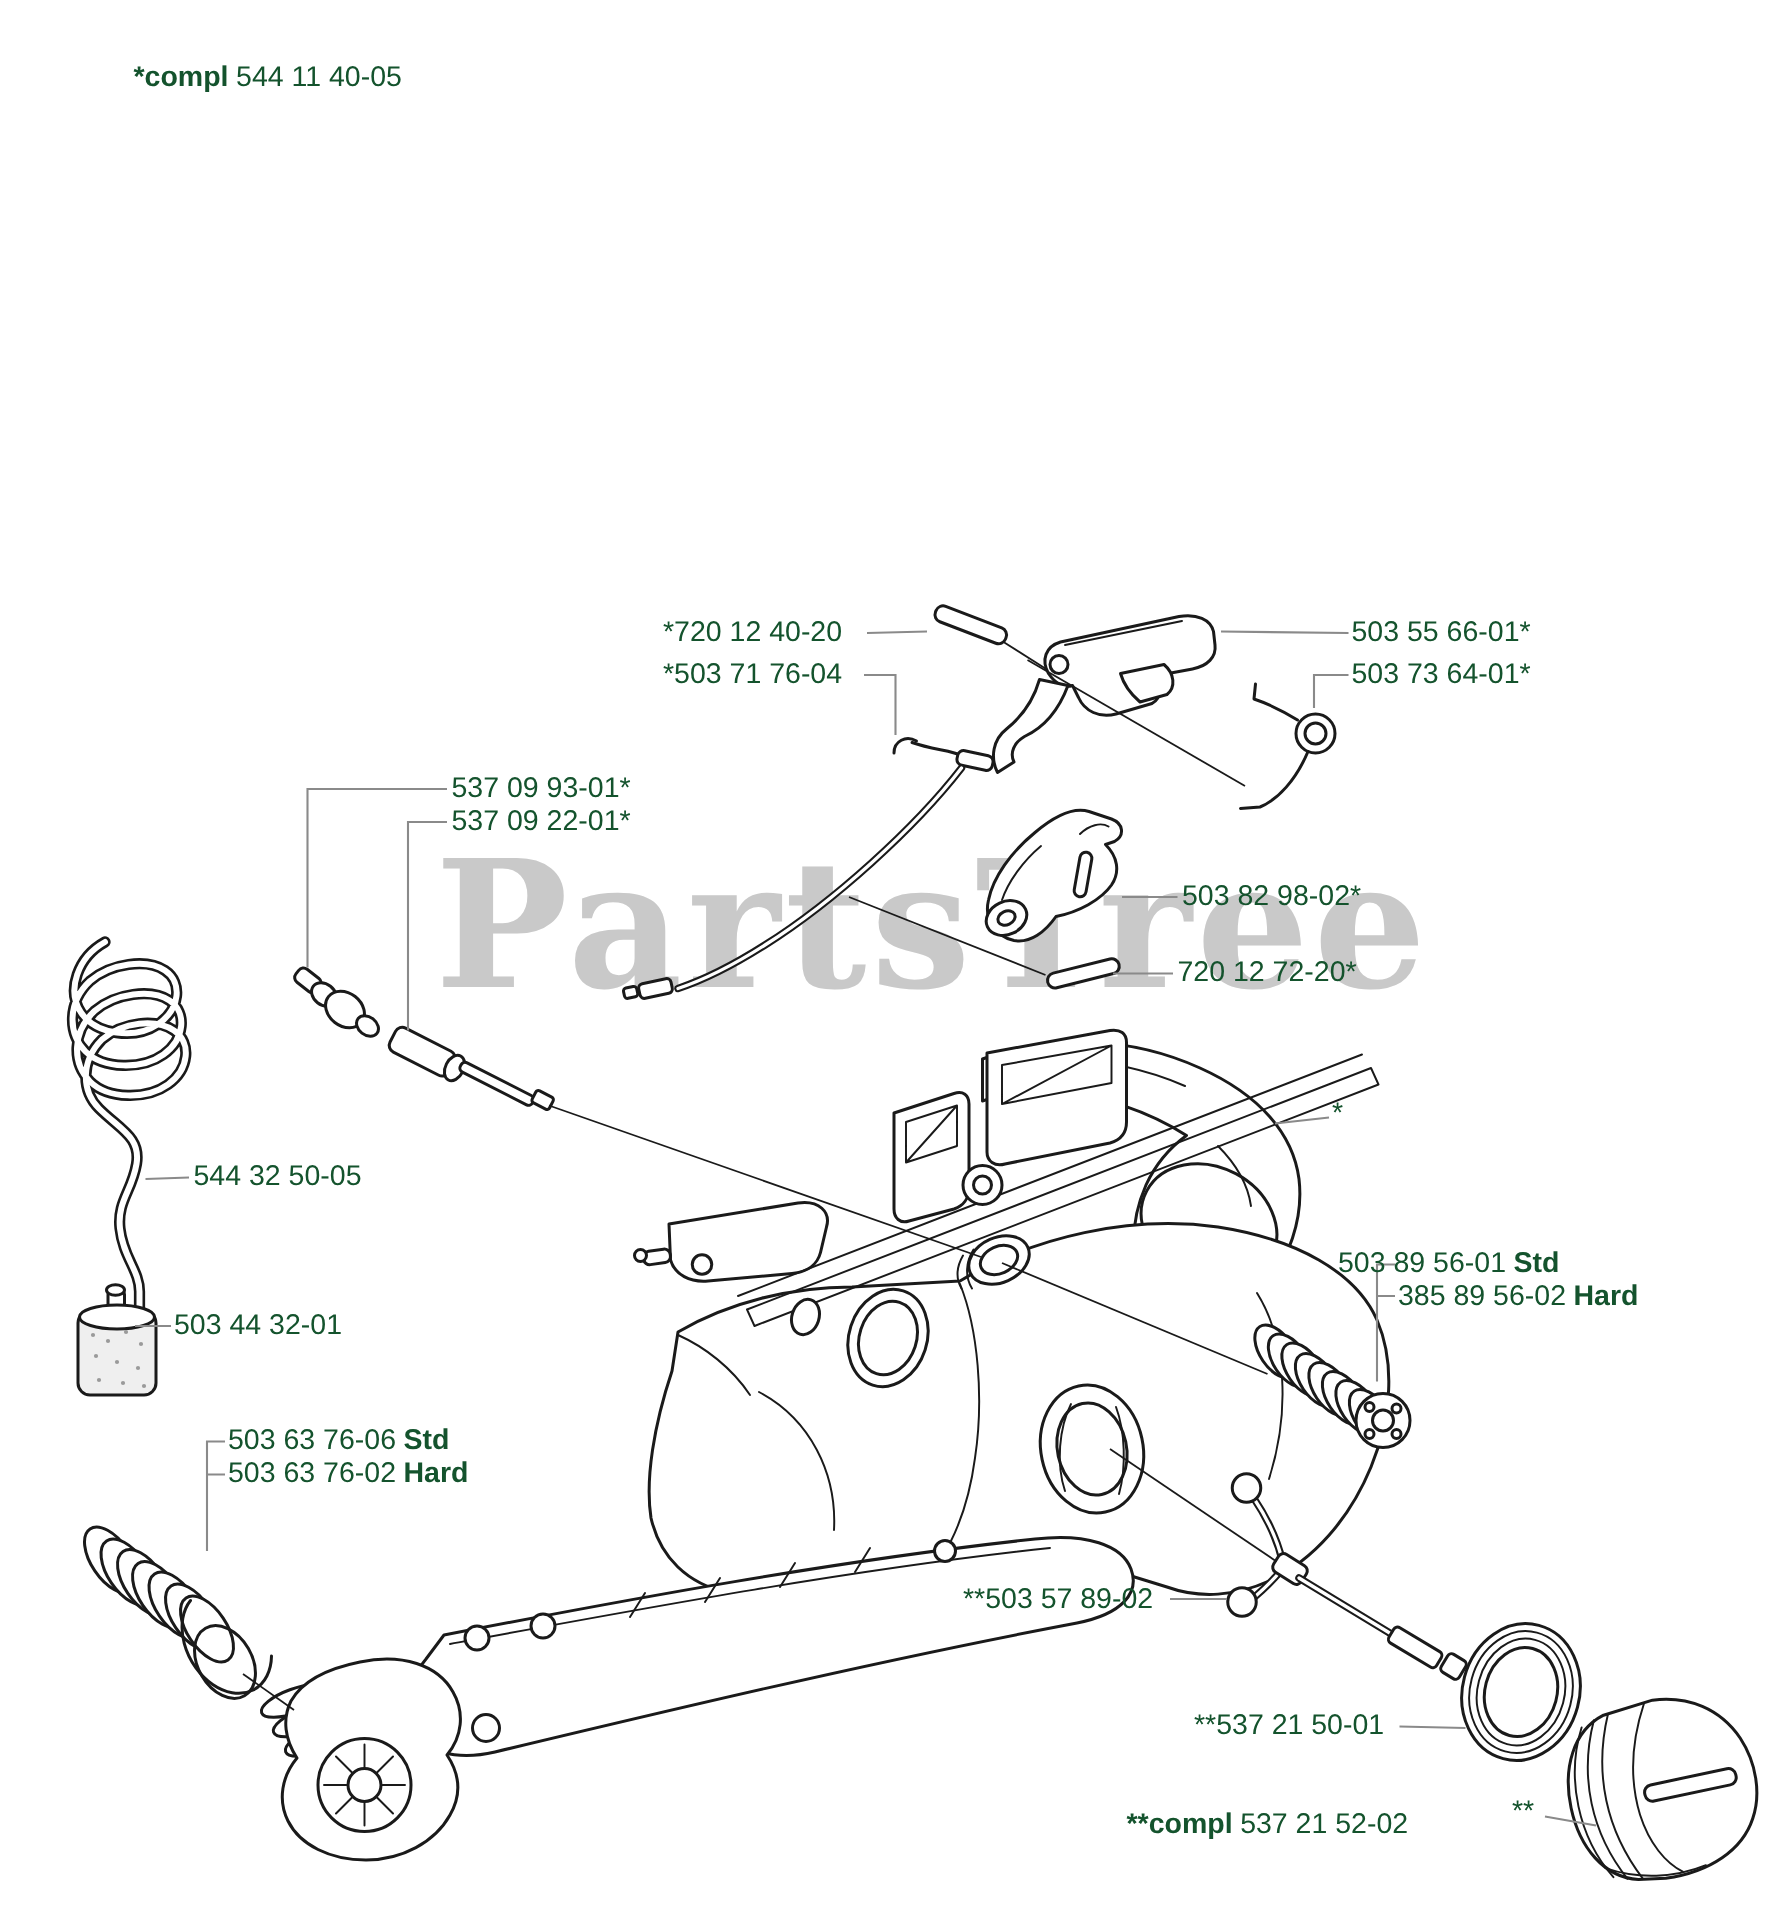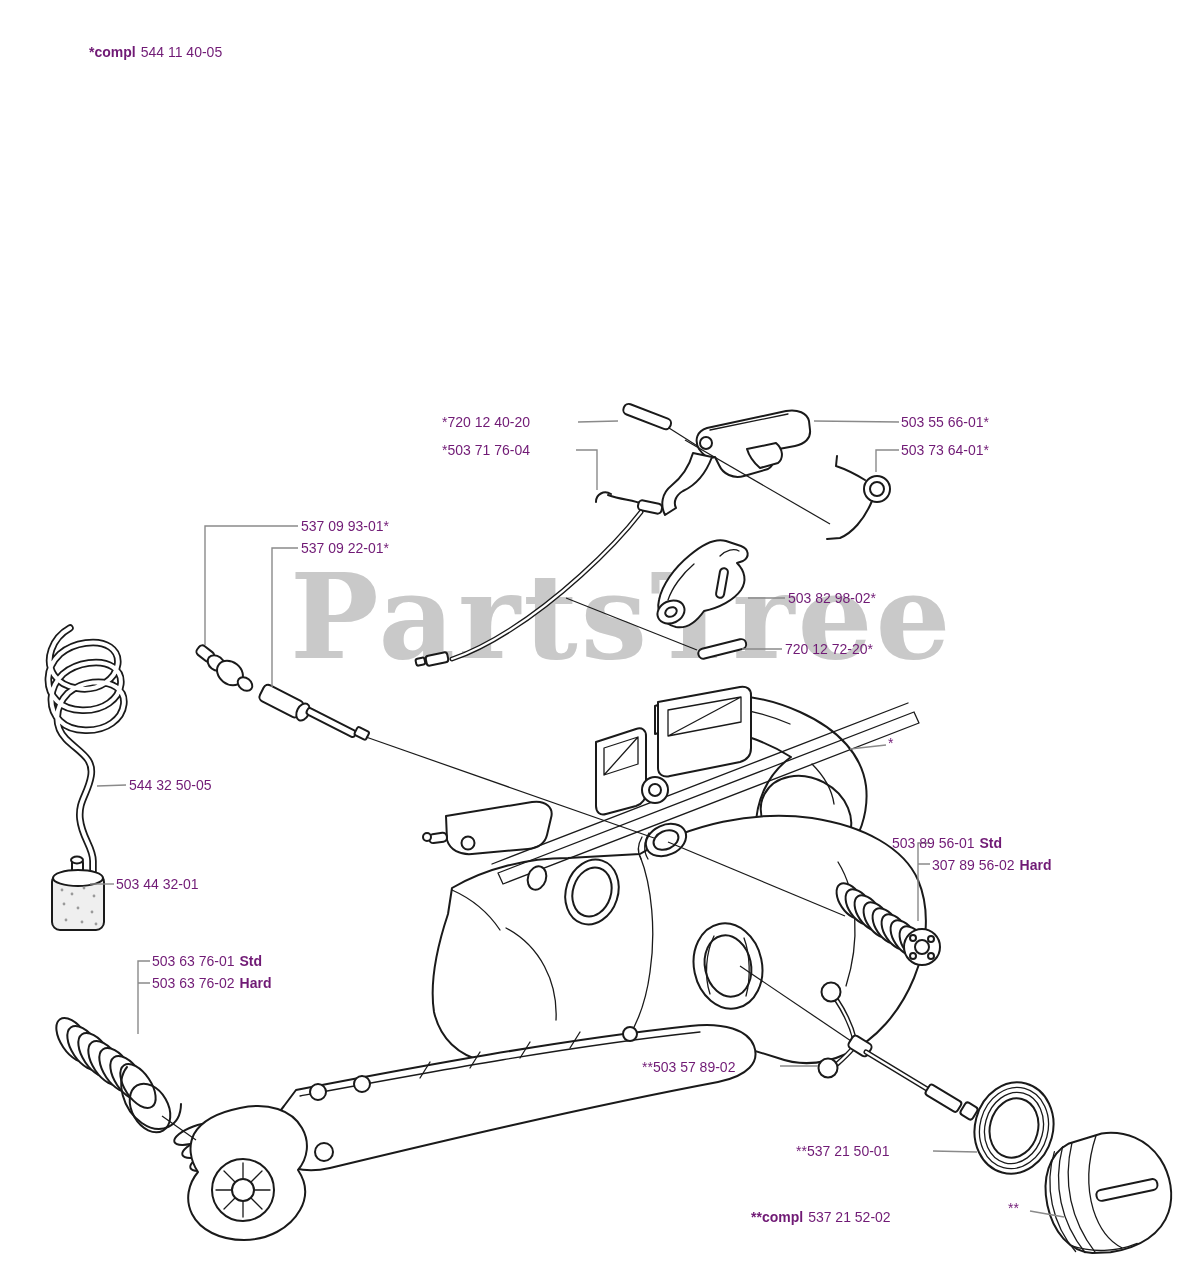--- a/index.html
+++ b/index.html
@@ -12,21 +12,21 @@
   .fw{fill:#fff;stroke:#1a1a1a;stroke-width:2;stroke-linejoin:round;}
   .fg{fill:#efefef;stroke:#1a1a1a;stroke-width:2;}
   .thin{stroke-width:1.3;}
   .ind{fill:none;stroke:#1a1a1a;stroke-width:1.2;}
   .ldr{fill:none;stroke:#8a8a8a;stroke-width:1.4;}
   .dblb{fill:none;stroke:#1a1a1a;stroke-width:5;stroke-linecap:round;}
   .dblw{fill:none;stroke:#fff;stroke-width:2.2;stroke-linecap:round;}
   .hoseb{fill:none;stroke:#1a1a1a;stroke-width:7.5;stroke-linecap:round;}
   .hosew{fill:none;stroke:#fff;stroke-width:4;stroke-linecap:round;}
   .dot{fill:#9a9a9a;stroke:none;}
-  .lbl{position:absolute;font-size:14px;line-height:24px;color:#701a75;white-space:nowrap;z-index:3;}
+  .lbl{position:absolute;font-size:19px;line-height:24px;color:#14532d;white-space:nowrap;z-index:3;}
   .sfx{font-weight:bold;margin-left:5px;}
   .pfx{font-weight:bold;margin-right:5px;}
 </style>
 </head>
 <body>
 
 <div class="canvas">
 
   <div class="watermark">PartsTree</div>
 
@@ -272,22 +272,22 @@
   <div class="lbl" style="left:901px;top:410px">503 55 66-01*</div>
   <div class="lbl" style="left:901px;top:438px">503 73 64-01*</div>
   <div class="lbl" style="left:301px;top:514px">537 09 93-01*</div>
   <div class="lbl" style="left:301px;top:536px">537 09 22-01*</div>
   <div class="lbl" style="left:788px;top:586px">503 82 98-02*</div>
   <div class="lbl" style="left:785px;top:637px">720 12 72-20*</div>
   <div class="lbl" style="left:129px;top:773px">544 32 50-05</div>
   <div class="lbl" style="left:116px;top:872px">503 44 32-01</div>
 
   <div class="lbl" style="left:892px;top:831px"><span>503 89 56-01</span><span class="sfx">Std</span></div>
-  <div class="lbl" style="left:932px;top:853px"><span>307 89 56-02</span><span class="sfx">Hard</span></div>
-  <div class="lbl" style="left:152px;top:949px"><span>503 63 76-01</span><span class="sfx">Std</span></div>
+  <div class="lbl" style="left:932px;top:853px"><span>385 89 56-02</span><span class="sfx">Hard</span></div>
+  <div class="lbl" style="left:152px;top:949px"><span>503 63 76-06</span><span class="sfx">Std</span></div>
   <div class="lbl" style="left:152px;top:971px"><span>503 63 76-02</span><span class="sfx">Hard</span></div>
 
   <div class="lbl" style="left:642px;top:1055px">**503 57 89-02</div>
   <div class="lbl" style="left:796px;top:1139px">**537 21 50-01</div>
   <div class="lbl" style="left:1008px;top:1196px">**</div>
   <div class="lbl" style="left:888px;top:731px">*</div>
 
   <div class="lbl" style="left:751px;top:1205px"><span class="pfx">**compl</span><span>537 21 52-02</span></div>
 
 </div>

